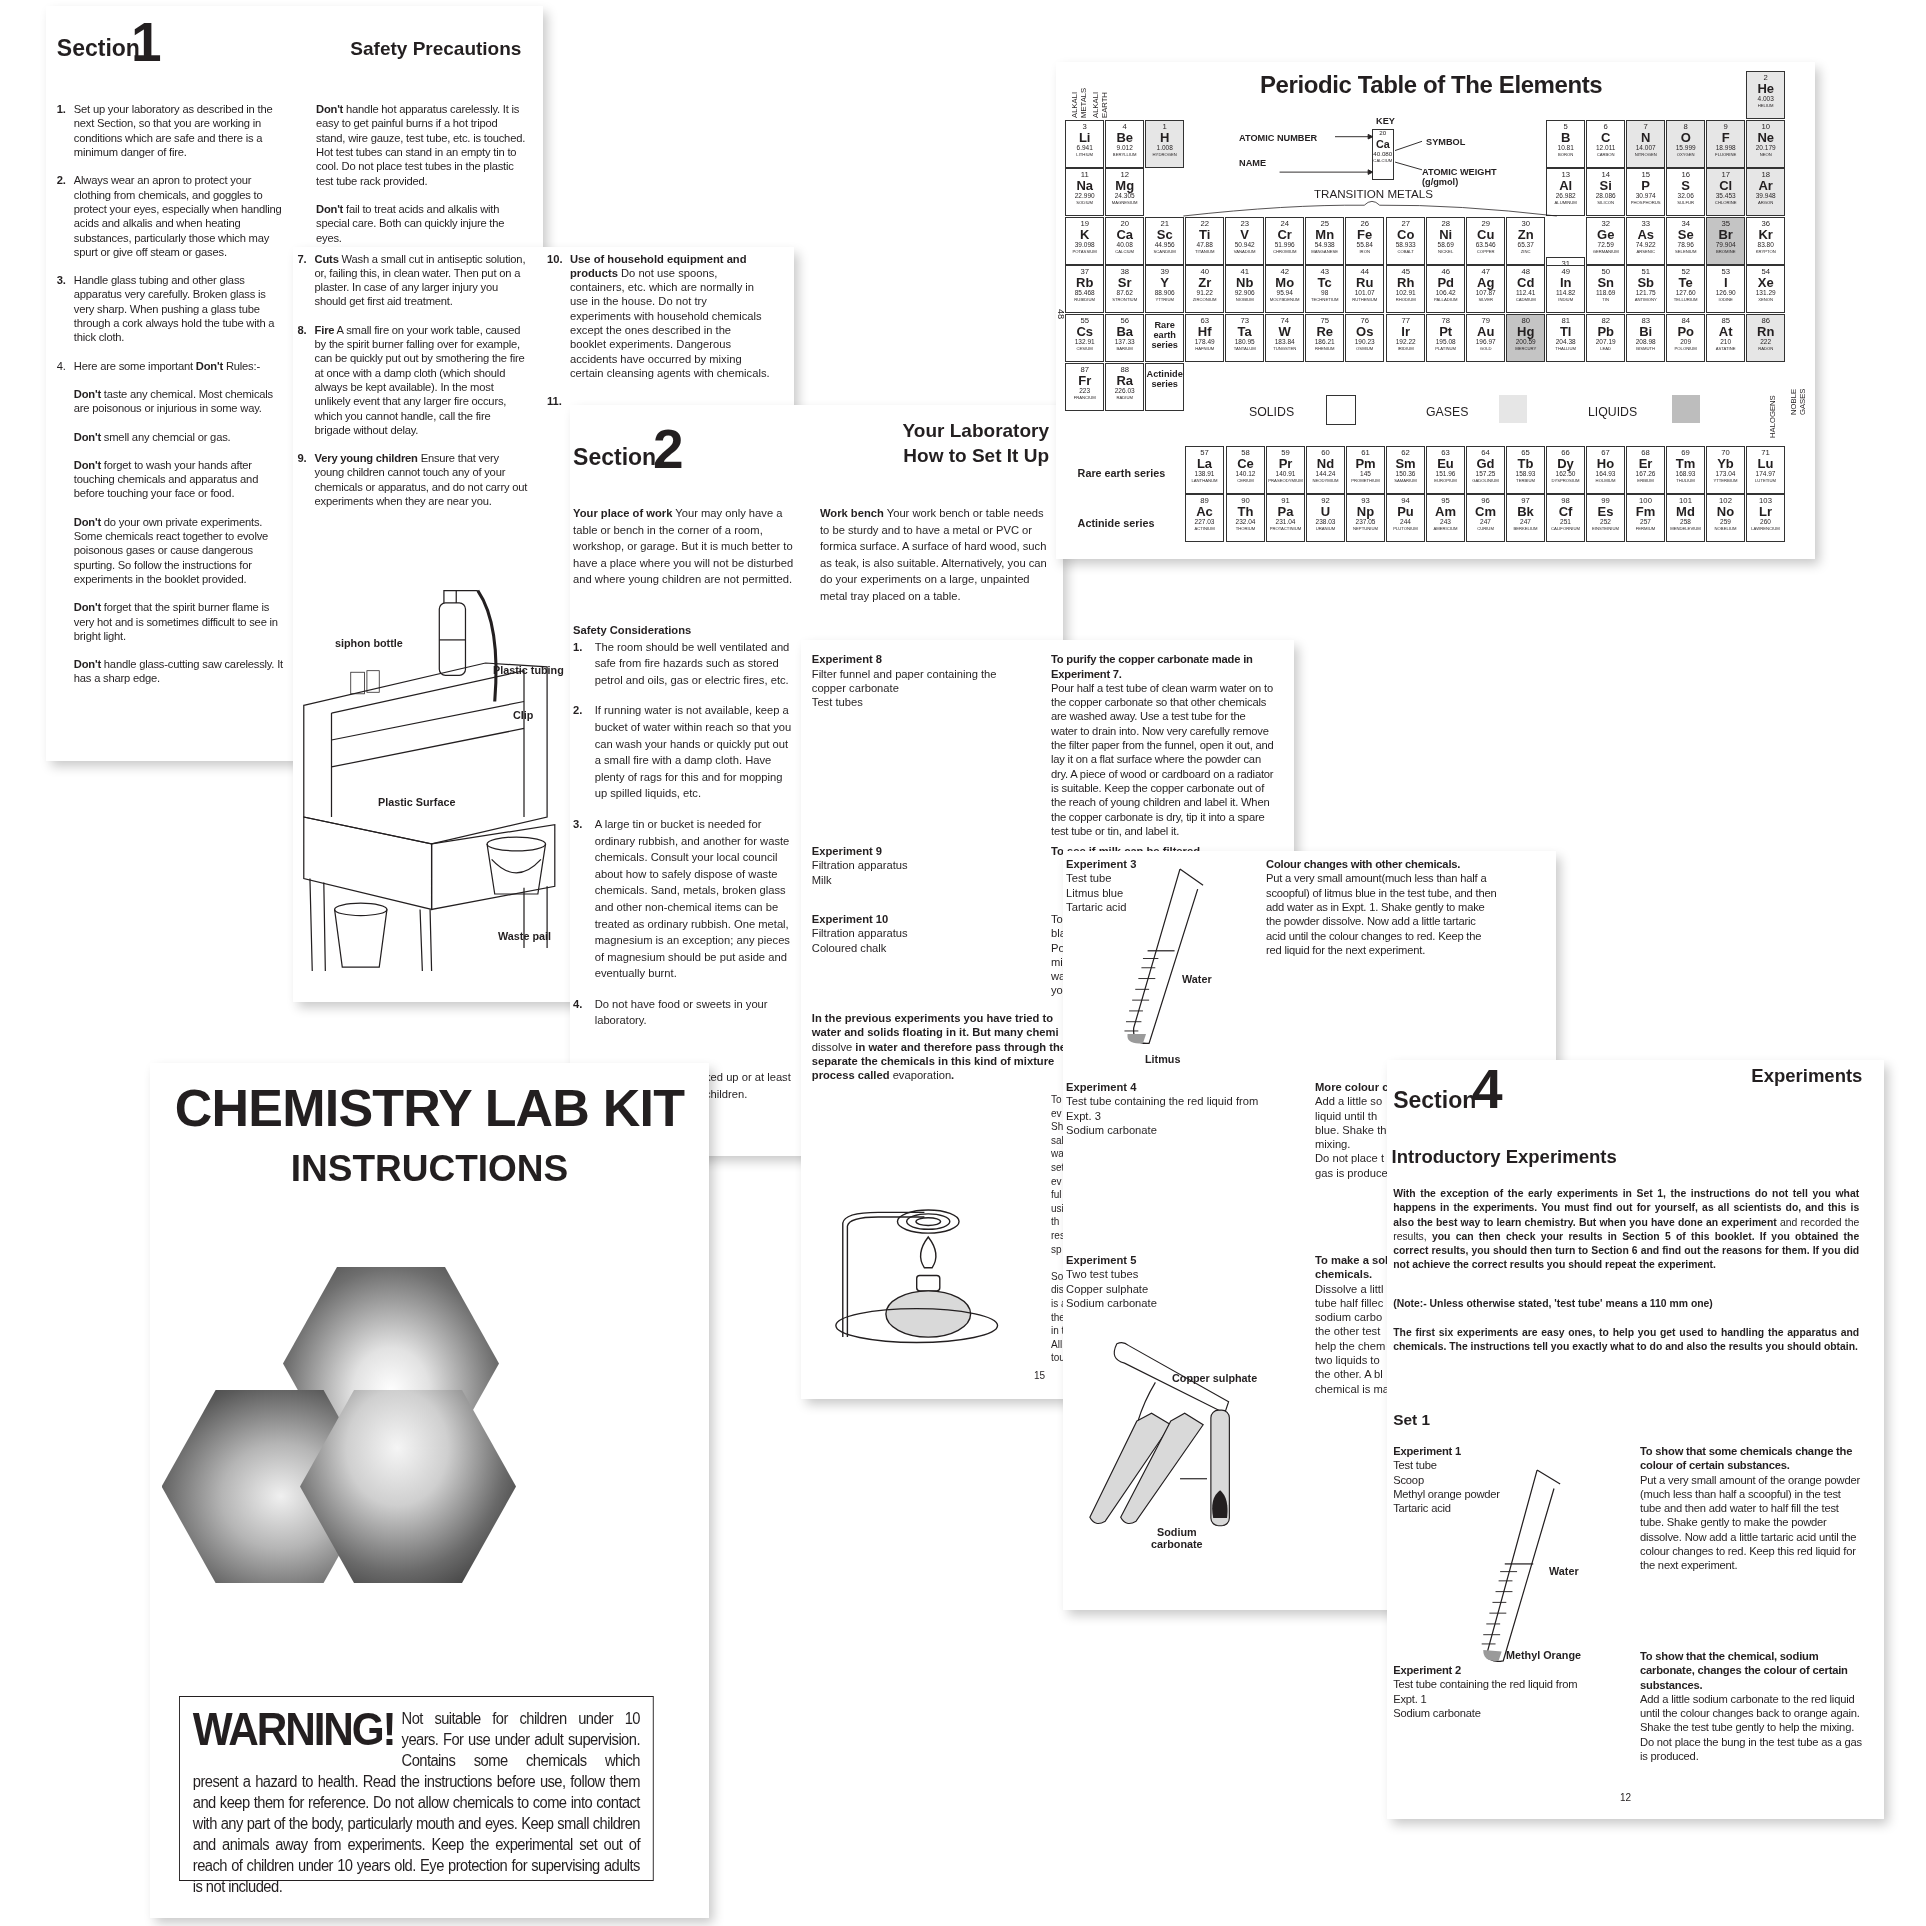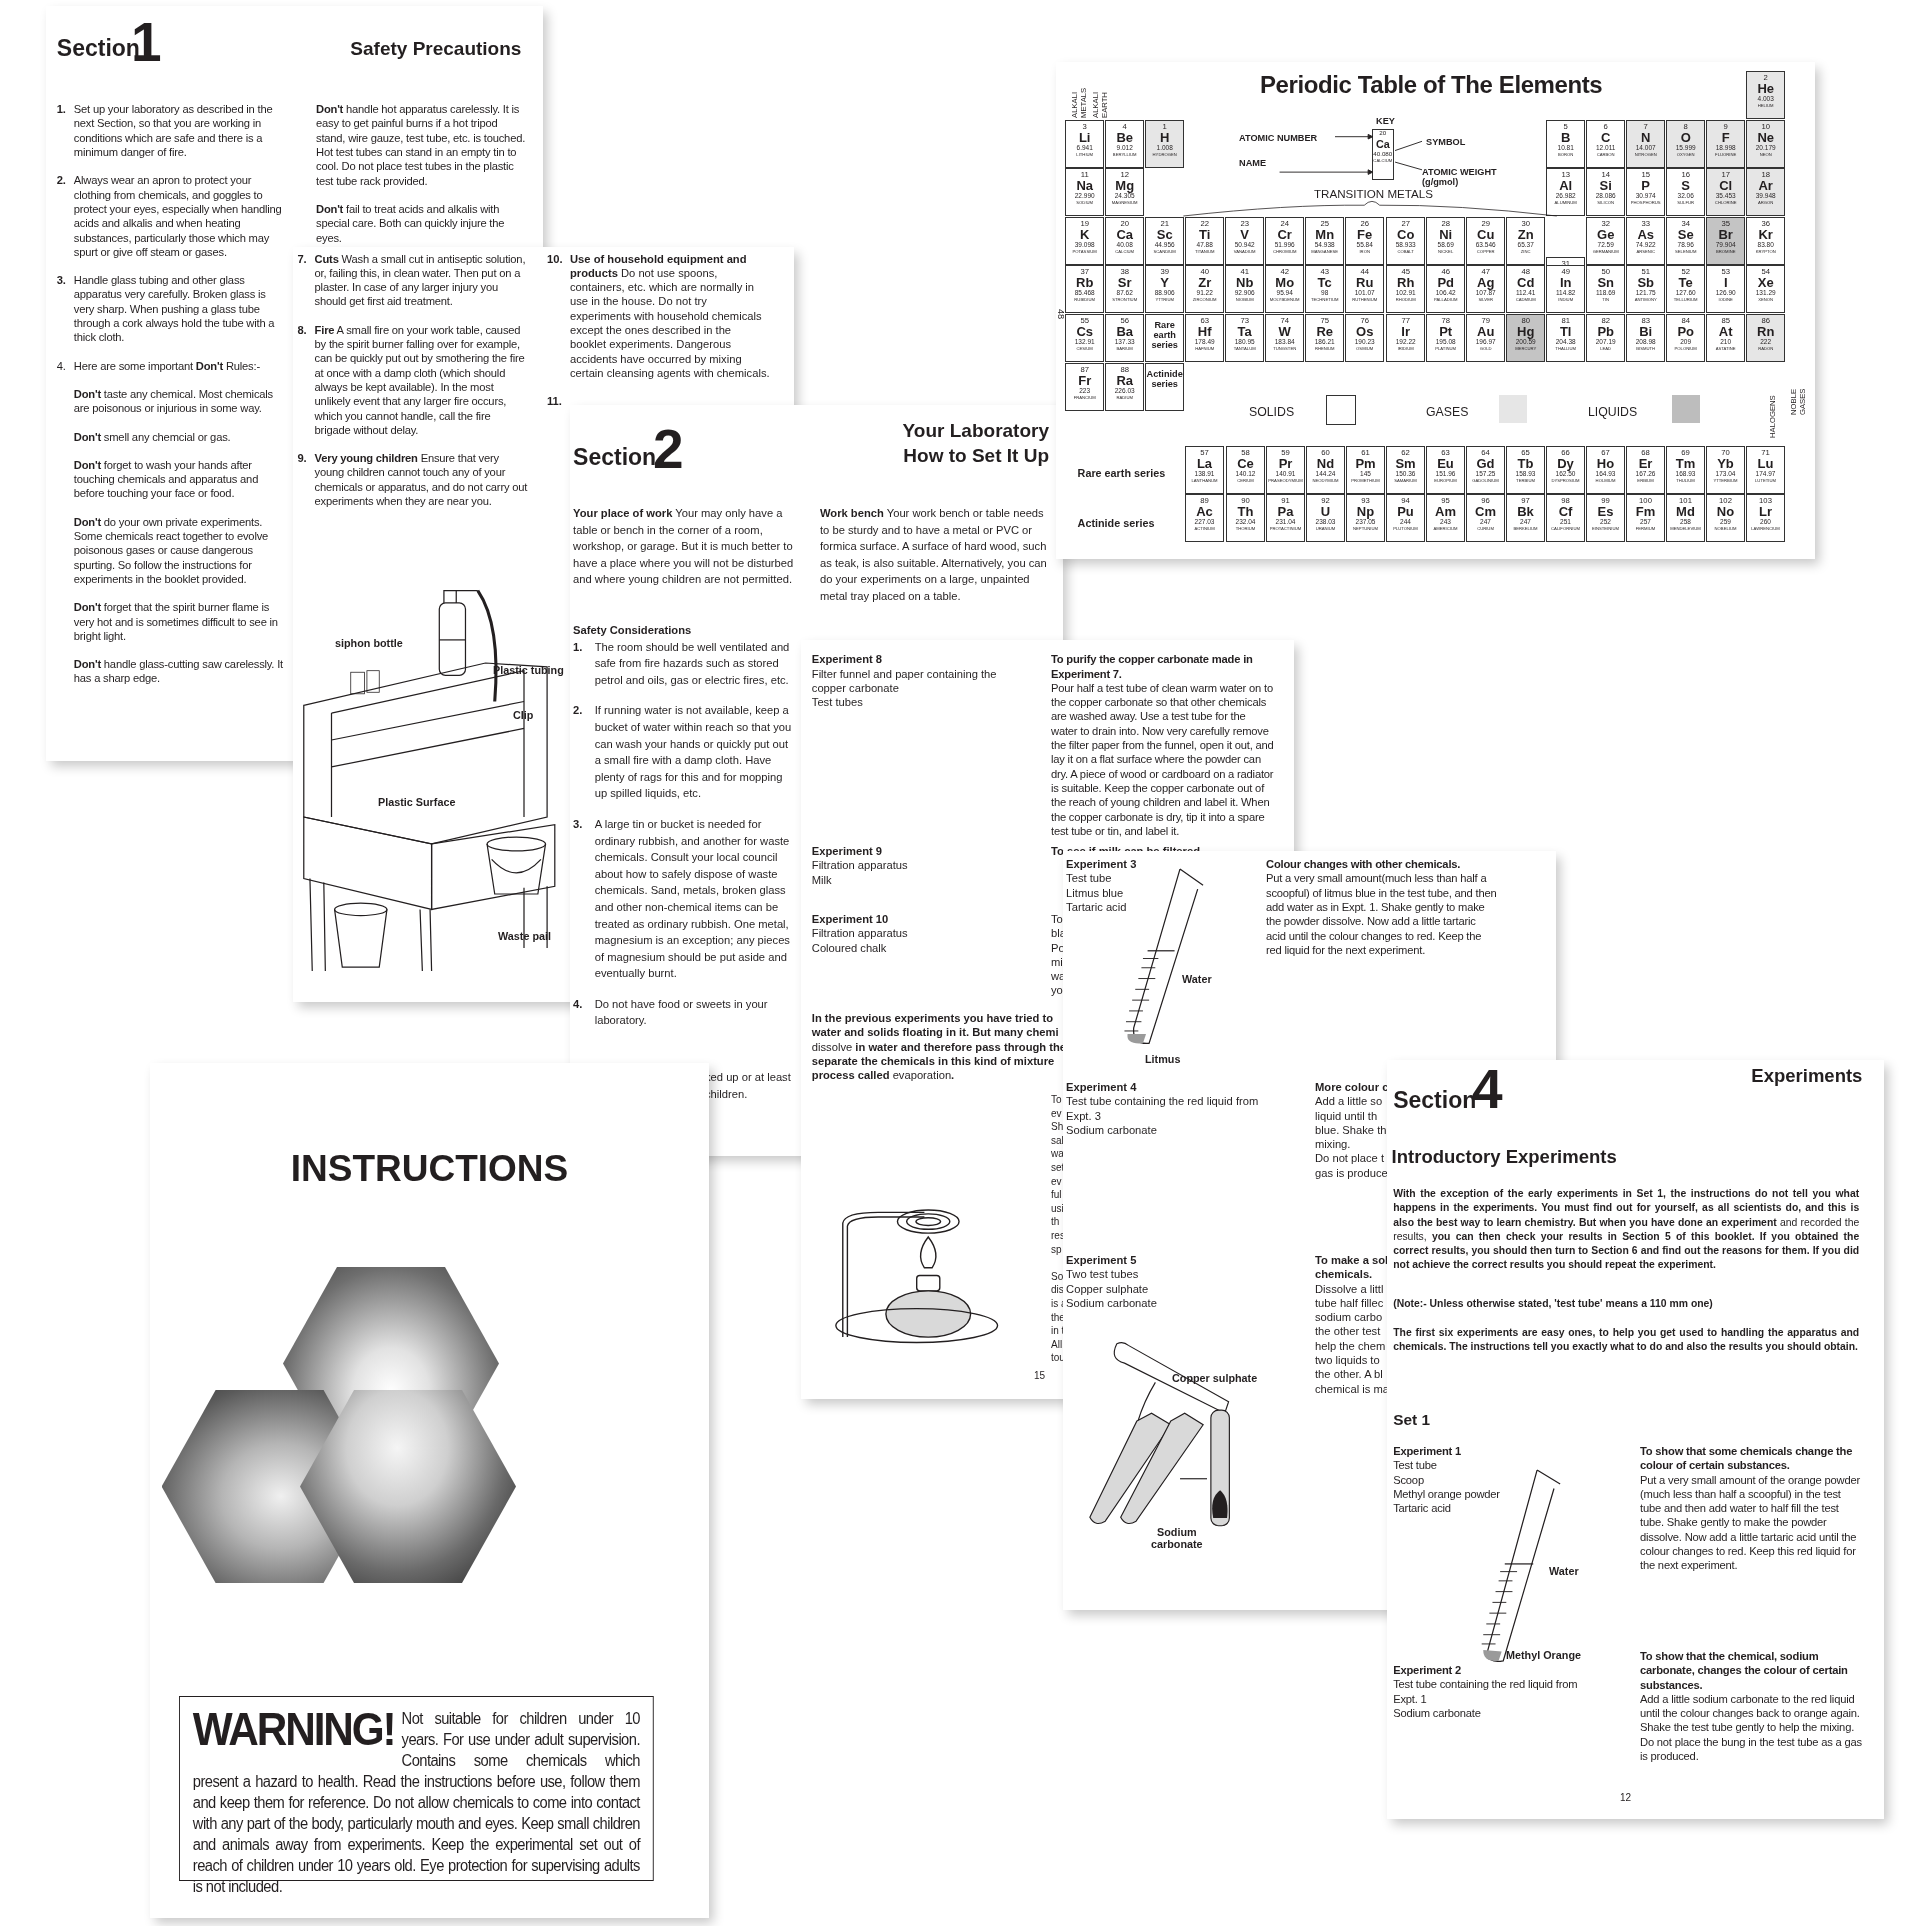--- a/index.html
+++ b/index.html
@@ -976,20 +976,21 @@
 
   <div class="txt narrow" style="left:6.2px;top:603px;width:200px;white-space:pre-line;"><b>Experiment 2</b>
 <span>Test tube containing the red liquid from
 Expt. 1
 Sodium carbonate</span></div>
   <div class="txt narrow" style="left:253px;top:589px;width:223px;"><b>To show that the chemical, sodium carbonate, changes the colour of certain substances.</b><br><span>Add a little sodium carbonate to the red liquid until the colour changes back to orange again. Shake the test tube gently to help the mixing. Do not place the bung in the test tube as a gas is produced.</span></div>
   <div style="position:absolute;left:233px;top:732px;font-size:10px;">12</div>
 </div>
 
 <div class="page" style="left:150px;top:1063px;width:559px;height:855px;">
+  <div style="position:absolute;left:0;width:559px;top:15.4px;text-align:center;font-weight:bold;font-size:52px;letter-spacing:-0.8px;">CHEMISTRY LAB KIT</div>
   <div style="position:absolute;left:0;width:559px;top:85px;text-align:center;font-weight:bold;font-size:37px;">INSTRUCTIONS</div>
   <div class="hex" style="left:133px;top:204px;background:radial-gradient(ellipse at 50% 65%,#ffffff 0%,#e2e2e2 25%,#6e6e6e 70%,#3a3a3a 100%);"></div>
   <div class="hex" style="left:11.6px;top:327px;background:radial-gradient(ellipse at 55% 55%,#f0f0f0 0%,#b5b5b5 35%,#5a5a5a 75%,#303030 100%);"></div>
   <div class="hex" style="left:150px;top:327px;background:radial-gradient(ellipse at 45% 30%,#f5f5f5 0%,#cfcfcf 30%,#6a6a6a 65%,#1e1e1e 100%);"></div>
   <div class="warn-box" style="left:29px;top:633px;width:516px;height:185px;">
     <span class="warn-word">WARNING!</span>
     <span>Not suitable for children under 10 years. For use under adult supervision. Contains some chemicals which present a hazard to health. Read the instructions before use, follow them and keep them for reference. Do not allow chemicals to come into contact with any part of the body, particularly mouth and eyes. Keep small children and animals away from experiments. Keep the experimental set out of reach of children under 10 years old. Eye protection for supervising adults is not included.</span>
   </div>
 </div>
 

